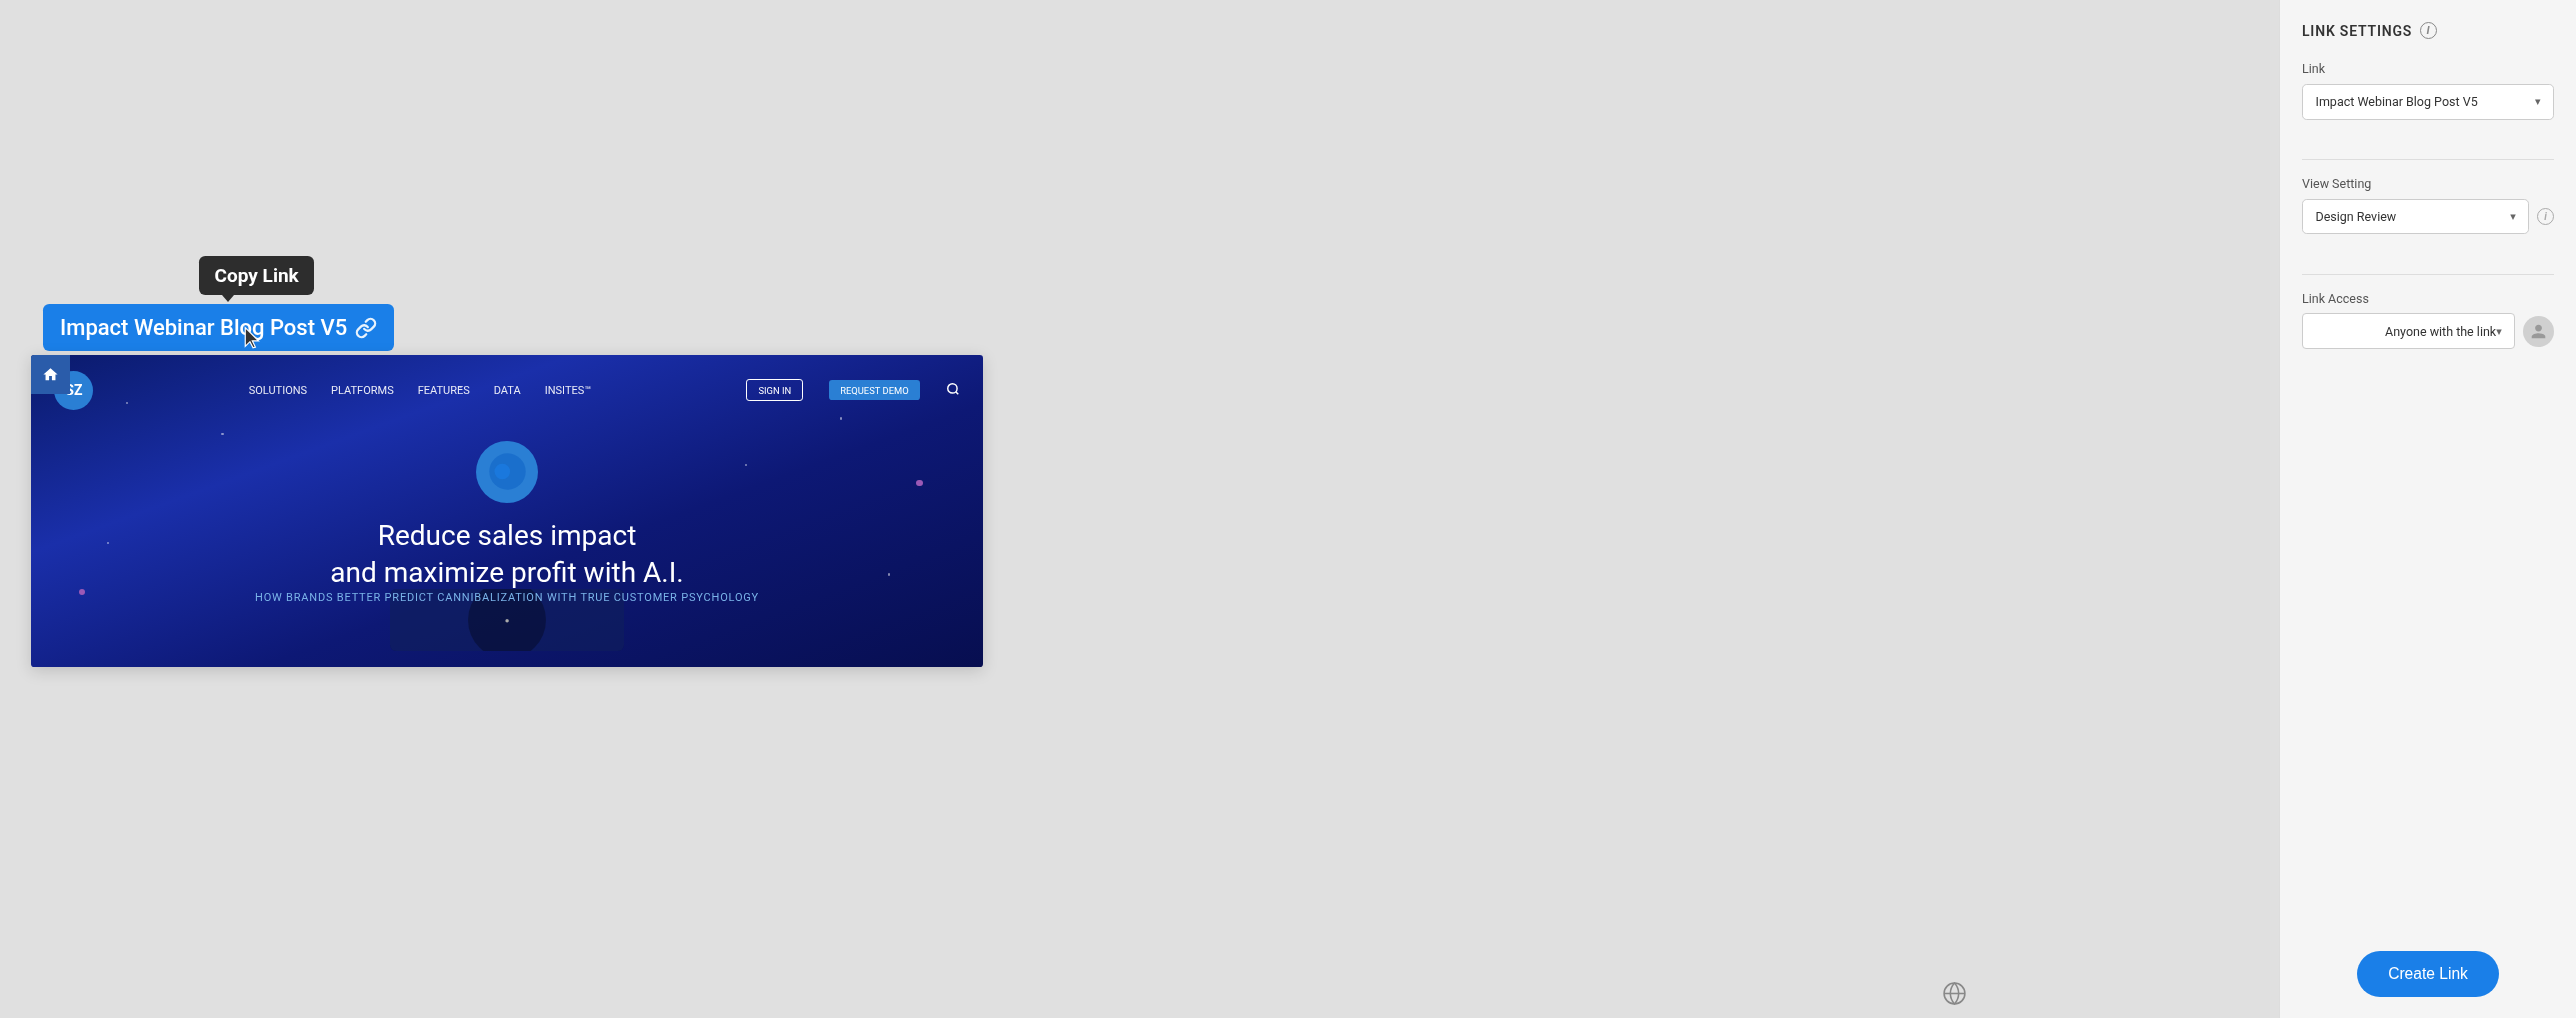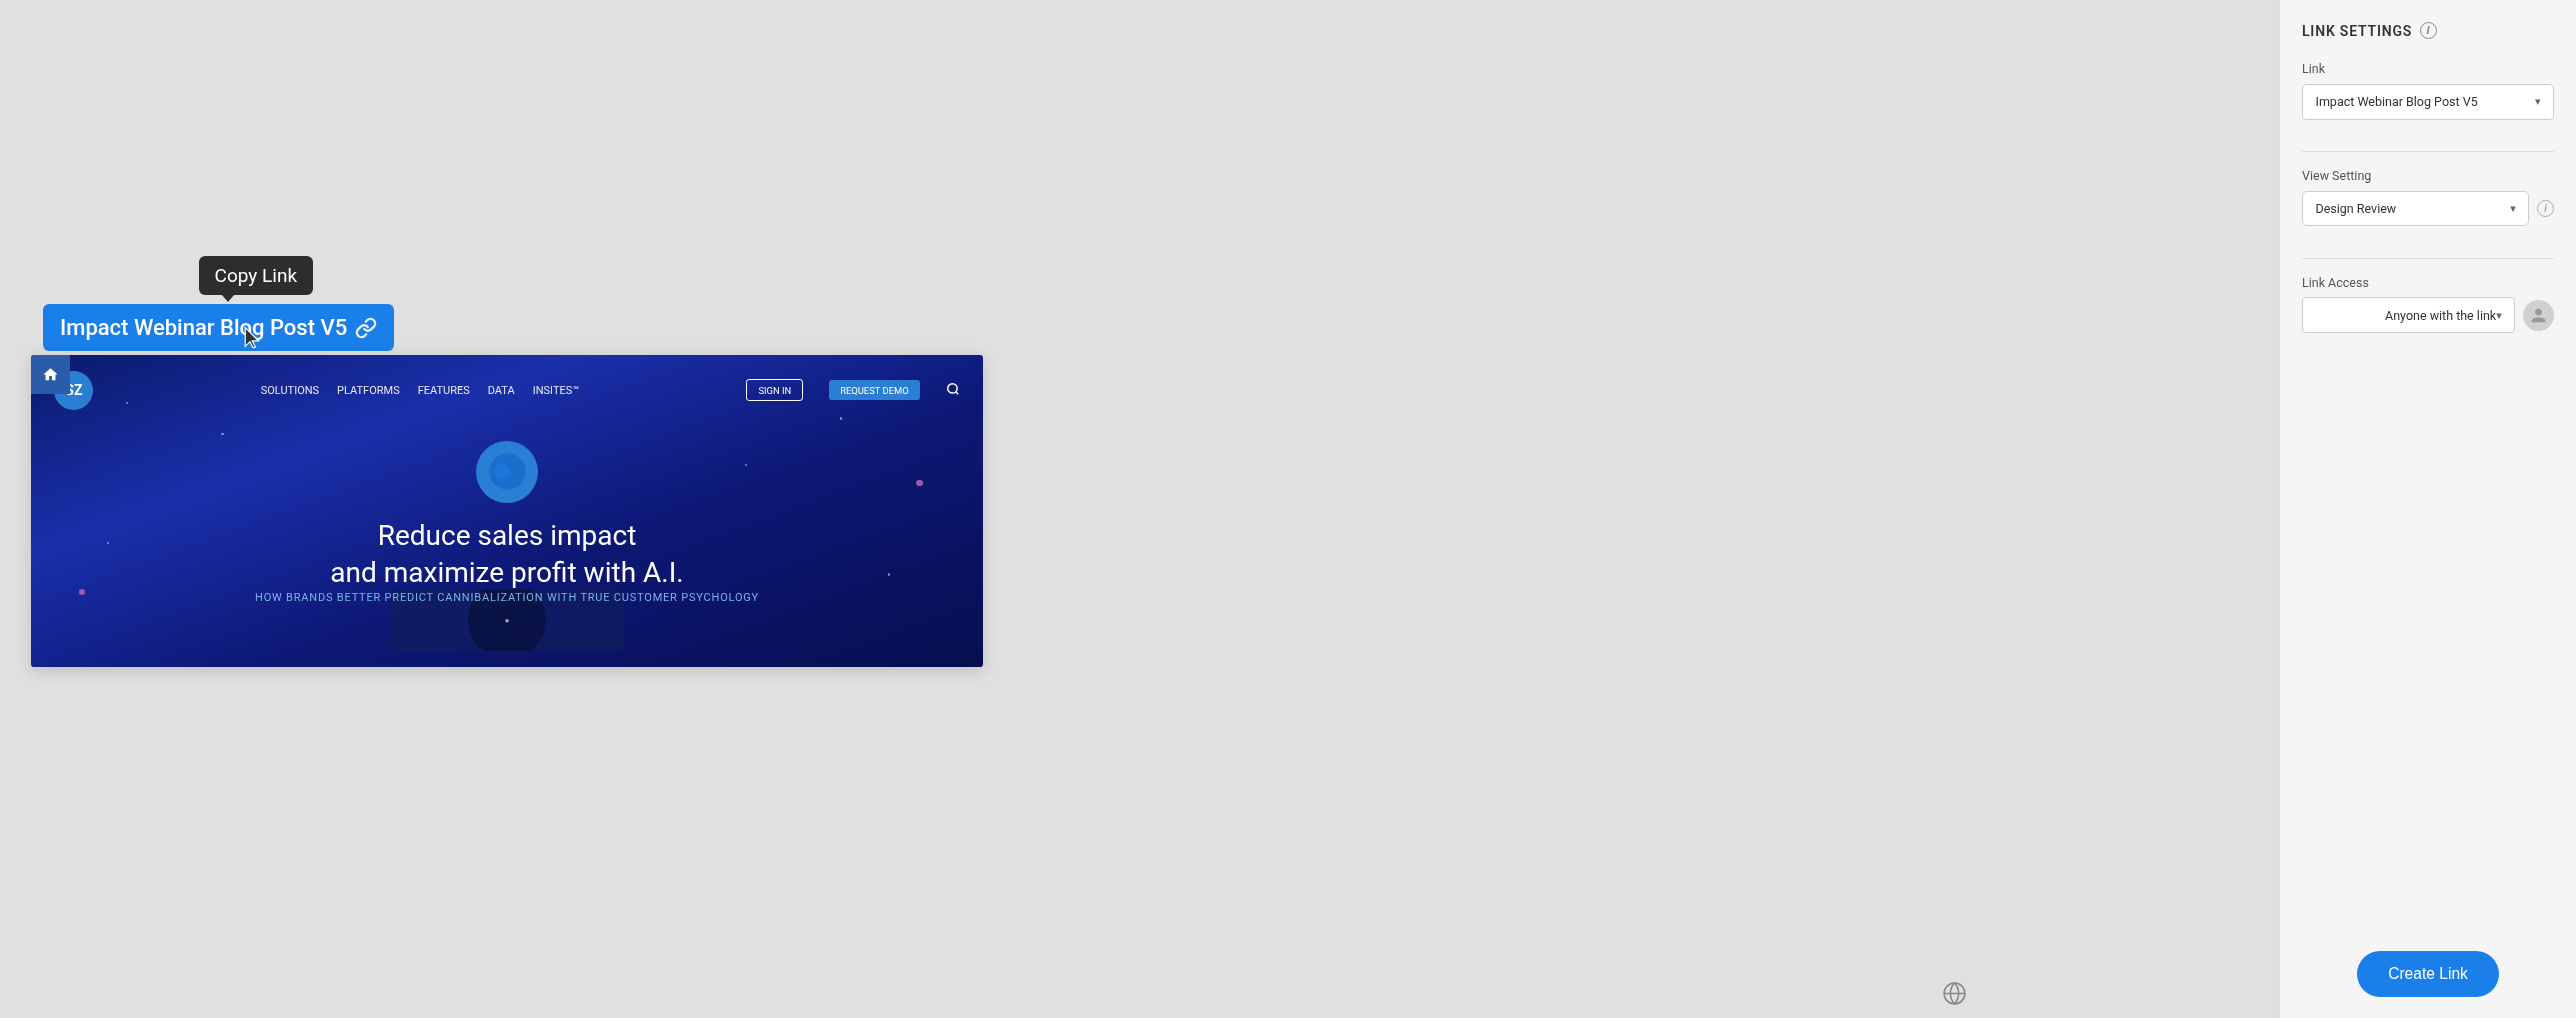--- a/index.html
+++ b/index.html
@@ -53,21 +53,21 @@
     .copy-link-tooltip {
       position: absolute;
       top: -48px;
       left: 156px;
       background: #2d2d2d;
       color: white;
       padding: 7.8px 15.6px;
       border-radius: 6.2px;
       font-size: 19px;
       white-space: nowrap;
-      font-weight: 400;
+      font-weight: 700;
       z-index: 10;
     }
 
     .copy-link-tooltip::after {
       content: '';
       position: absolute;
       bottom: -7.8px;
       left: 23.4px;
       border-width: 7.8px 6.2px 0 6.2px;
       border-style: solid;
@@ -144,21 +144,21 @@
       display: flex;
       align-items: center;
       justify-content: center;
       color: white;
       font-size: 14px;
       font-weight: bold;
     }
 
     .nav-links {
       display: flex;
-      gap: 18px;
+      gap: 24px;
       color: white;
       font-size: 11px;
       opacity: 0.9;
     }
 
     .nav-actions {
       display: flex;
       gap: 26px;
       align-items: center;
     }
@@ -300,21 +300,21 @@
       align-items: center;
       justify-content: center;
       font-size: 11px;
       color: #888;
       font-style: italic;
       font-weight: bold;
       flex-shrink: 0;
     }
 
     .field-group {
-      margin-bottom: 16px;
+      margin-bottom: 24px;
     }
 
     .field-label {
       font-size: 12.5px;
       color: #555;
       margin-bottom: 7.8px;
       font-weight: 400;
     }
 
     .field-select {

